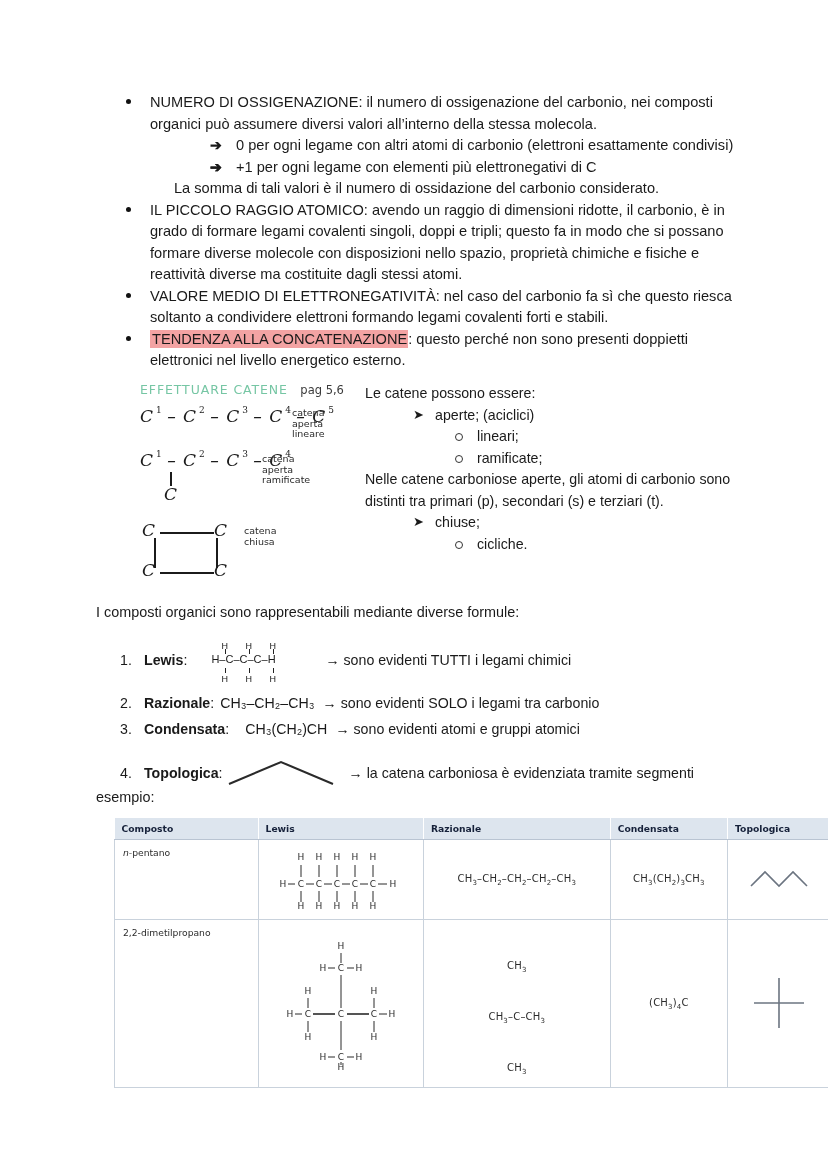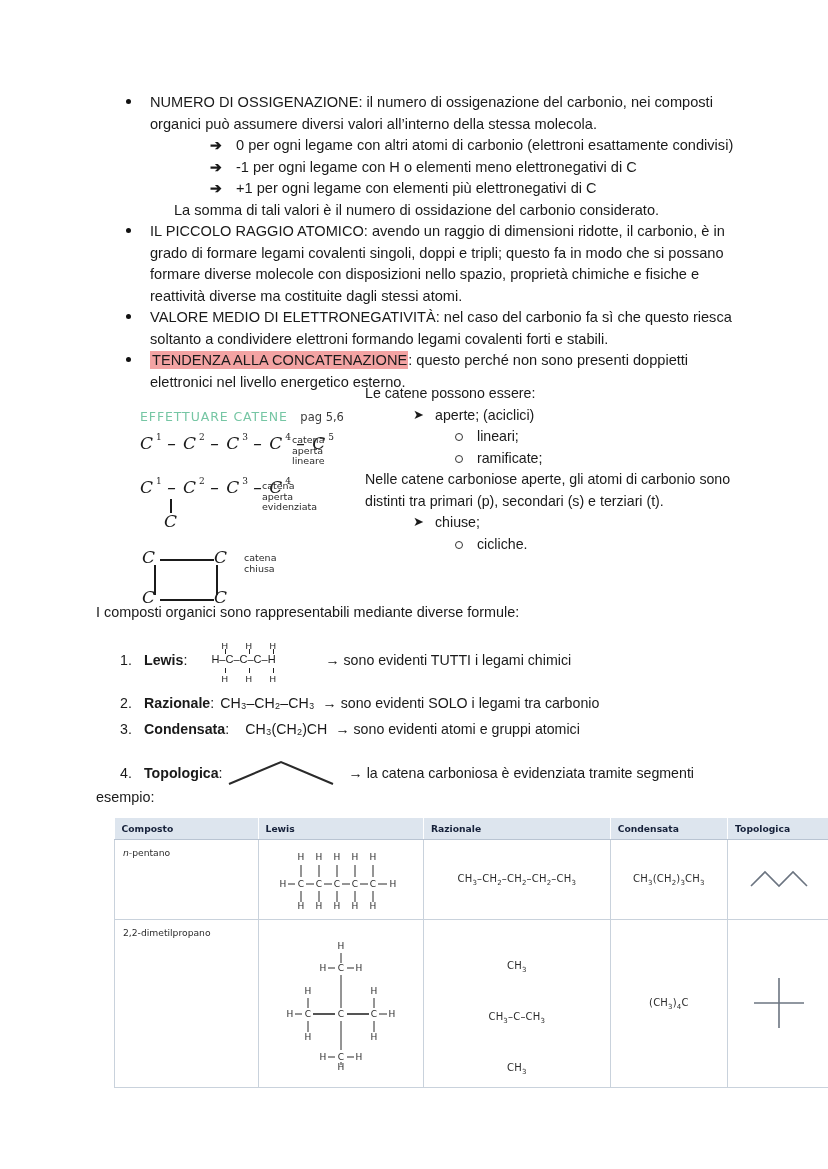--- a/index.html
+++ b/index.html
@@ -67,21 +67,21 @@
   }
   .hl {
     background: #f3a3a3;
     padding: 1px 1px 1px 2px;
   }
 
   
   .hand-block {
     position: absolute;
     left: 140px;
-    top: 407px;
+    top: 380px;
     width: 230px;
     color: #1b1b1b;
   }
   .hand-title {
     font-family: "DejaVu Sans", sans-serif;
     font-size: 12.5px;
     letter-spacing: 0.9px;
     color: #76c6a4;
     display: inline-block;
   }
@@ -298,21 +298,20 @@
     <div class="b-item">
       <span class="dot"></span>
       <span>NUMERO DI OSSIGENAZIONE: il numero di ossigenazione del carbonio, nei composti organici può assumere diversi valori all’interno della stessa molecola.</span>
       <div class="sub-list">
         <div class="arrow-item">
           <span class="arw">➔</span>
           <span>0 per ogni legame con altri atomi di carbonio (elettroni esattamente condivisi)</span>
         </div>
         <div class="arrow-item">
           <span class="arw">➔</span>
-          <span>-1 per ogni legame con H o elementi meno elettronegativi di C</span>
         </div>
         <div class="arrow-item">
           <span class="arw">➔</span>
           <span>+1 per ogni legame con elementi più elettronegativi di C</span>
         </div>
       </div>
       <div class="plainline">La somma di tali valori è il numero di ossidazione del carbonio considerato.</div>
     </div>
 
     <div class="b-item">
@@ -366,21 +365,21 @@
         <span>–</span>
         <span>C</span><span class="num">3</span>
         <span>–</span>
         <span>C</span><span class="num">4</span>
       </div>
       <div class="branch-stem"></div>
       <div class="branch-sub">C</div>
       <div class="chain-label" style="left:122px; top:4px;">
         <div>catena</div>
         <div>aperta</div>
-        <div>evidenziata</div>
+        <div>ramificate</div>
       </div>
     </div>
 
     <div class="ring-wrap">
       <div class="ring-c" style="left:2px;  top:0px;">C</div>
       <div class="ring-c" style="left:74px; top:0px;">C</div>
       <div class="ring-c" style="left:2px;  top:40px;">C</div>
       <div class="ring-c" style="left:74px; top:40px;">C</div>
       <div class="ring-line" style="left:20px; top:12px; width:54px; height:1.8px;"></div>
       <div class="ring-line" style="left:20px; top:52px; width:54px; height:1.8px;"></div>

